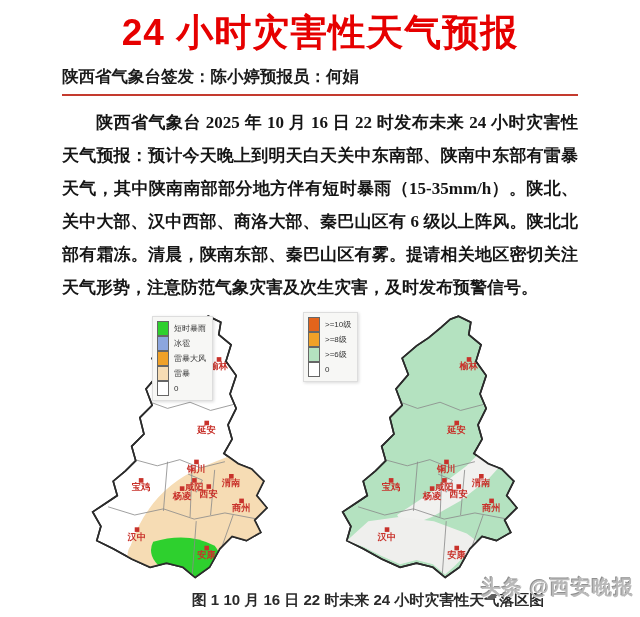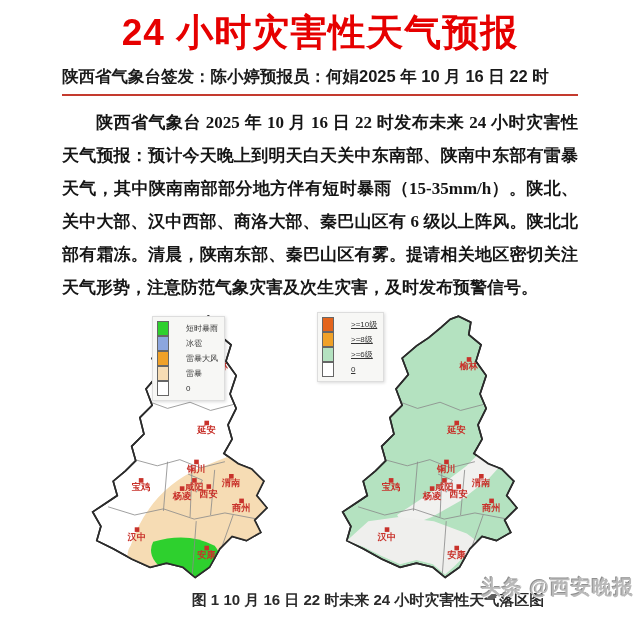--- a/index.html
+++ b/index.html
@@ -13,42 +13,41 @@
   .body-text{position:absolute;top:106px;left:62px;width:516px;height:204px;overflow:hidden;
         font-size:17px;font-weight:600;line-height:33px;text-align:justify;color:#151515;font-family:Liberation Serif, serif;}
   .body-text p{margin:0;text-indent:2em;}
   .maps{position:absolute;top:310px;left:0;width:640px;height:287px;}
   .map-svg{position:absolute;top:0;}
   .map-svg.left{left:85px;}
   .map-svg.right{left:335px;}
   .legend{position:absolute;background:#f7f7f5;border:1px solid #ddd;box-shadow:1px 1px 3px rgba(0,0,0,.15);
         padding:4px 6px 4px 4px;font-size:8px;color:#333;line-height:1;}
   .legend.left{left:152px;top:6px;}
-  .legend.right{left:317px;top:2px;text-decoration:underline;}
+  .legend.right{left:303px;top:2px;}
   .legend-row{display:flex;align-items:center;height:15px;}
   .legend-swatch{width:12px;height:15px;border:1px solid #666;box-sizing:border-box;flex:none;}
-  .legend-label{margin-left:17px;white-space:nowrap;}
+  .legend-label{margin-left:5px;white-space:nowrap;}
   .caption{position:absolute;top:591px;left:0;width:640px;text-align:center;
         font-size:15px;font-weight:700;color:#2b2b2b;padding-left:48px;}
   .watermark{position:absolute;top:574px;right:6px;font-size:20px;font-weight:700;color:#b9b9b9;
         text-shadow:1px 1px 0 #ffffff,-1px -1px 0 #8f8f8f;letter-spacing:1px;}
   .city-label{font-size:9px;fill:#c8322b;font-weight:700;}
 </style>
 </head>
 <body>
 
 <div class="page">
 
   <div class="title">24 小时灾害性天气预报</div>
 
   <div class="meta">
     <span>陕西省气象台</span>
     <span>签发：陈小婷</span>
     <span>预报员：何娟</span>
-    <span>2025 年 10 月 16 日 22 时</span>
   </div>
 
   <div class="body-text">
     <p>陕西省气象台 2025 年 10 月 16 日 22 时发布未来 24 小时灾害性天气预报：预计今天晚上到明天白天关中东南部、陕南中东部有雷暴天气，其中陕南南部部分地方伴有短时暴雨（15-35mm/h）。陕北、关中大部、汉中西部、商洛大部、秦巴山区有 6 级以上阵风。陕北北部有霜冻。清晨，陕南东部、秦巴山区有雾。提请相关地区密切关注天气形势，注意防范气象灾害及次生灾害，及时发布预警信号。</p>
   </div>
 
   <div class="maps">
 
     <svg class="map-svg left" width="245" height="287" viewBox="0 0 230 280">
       <defs>

